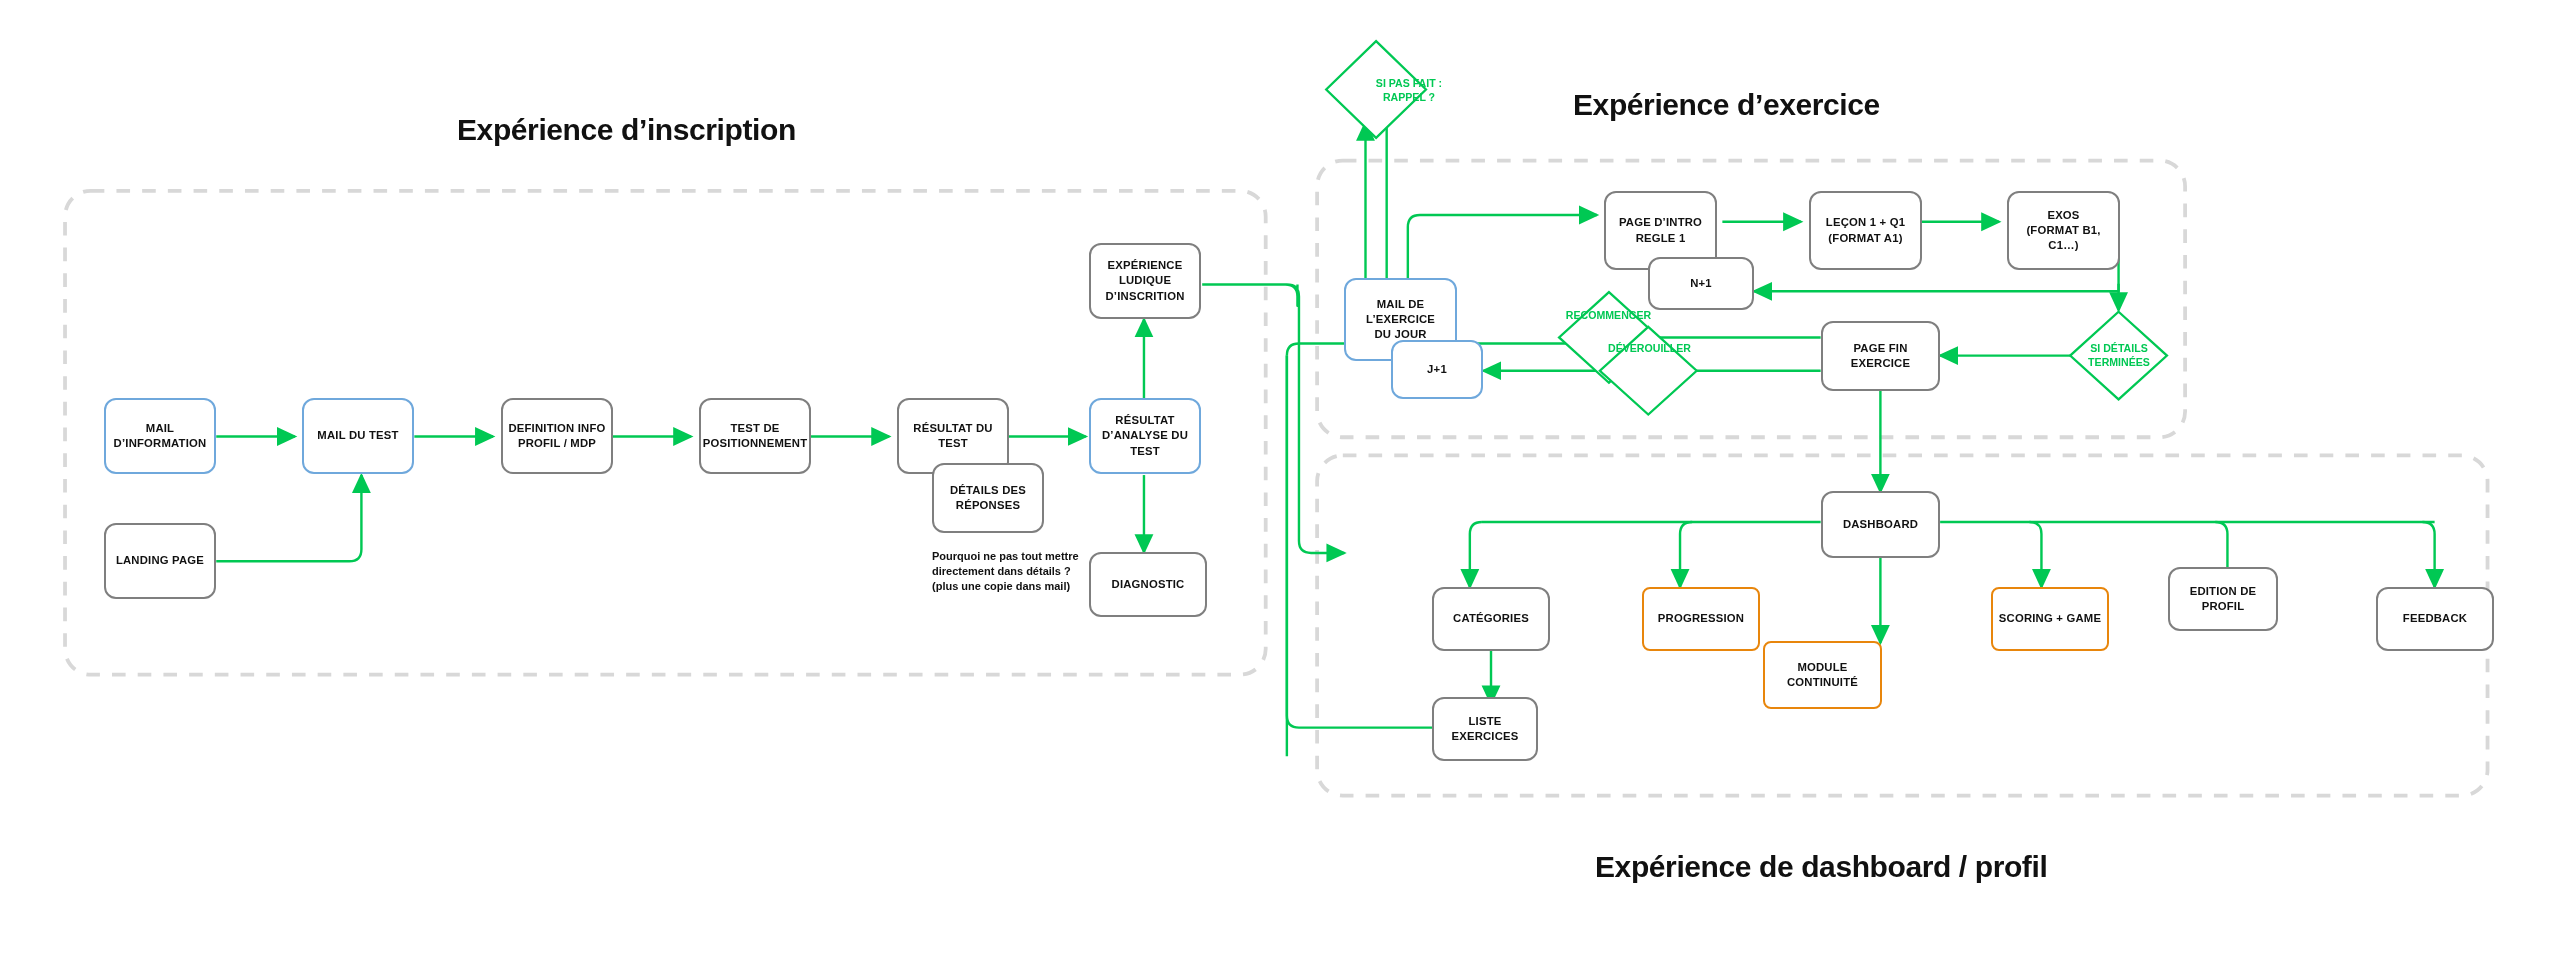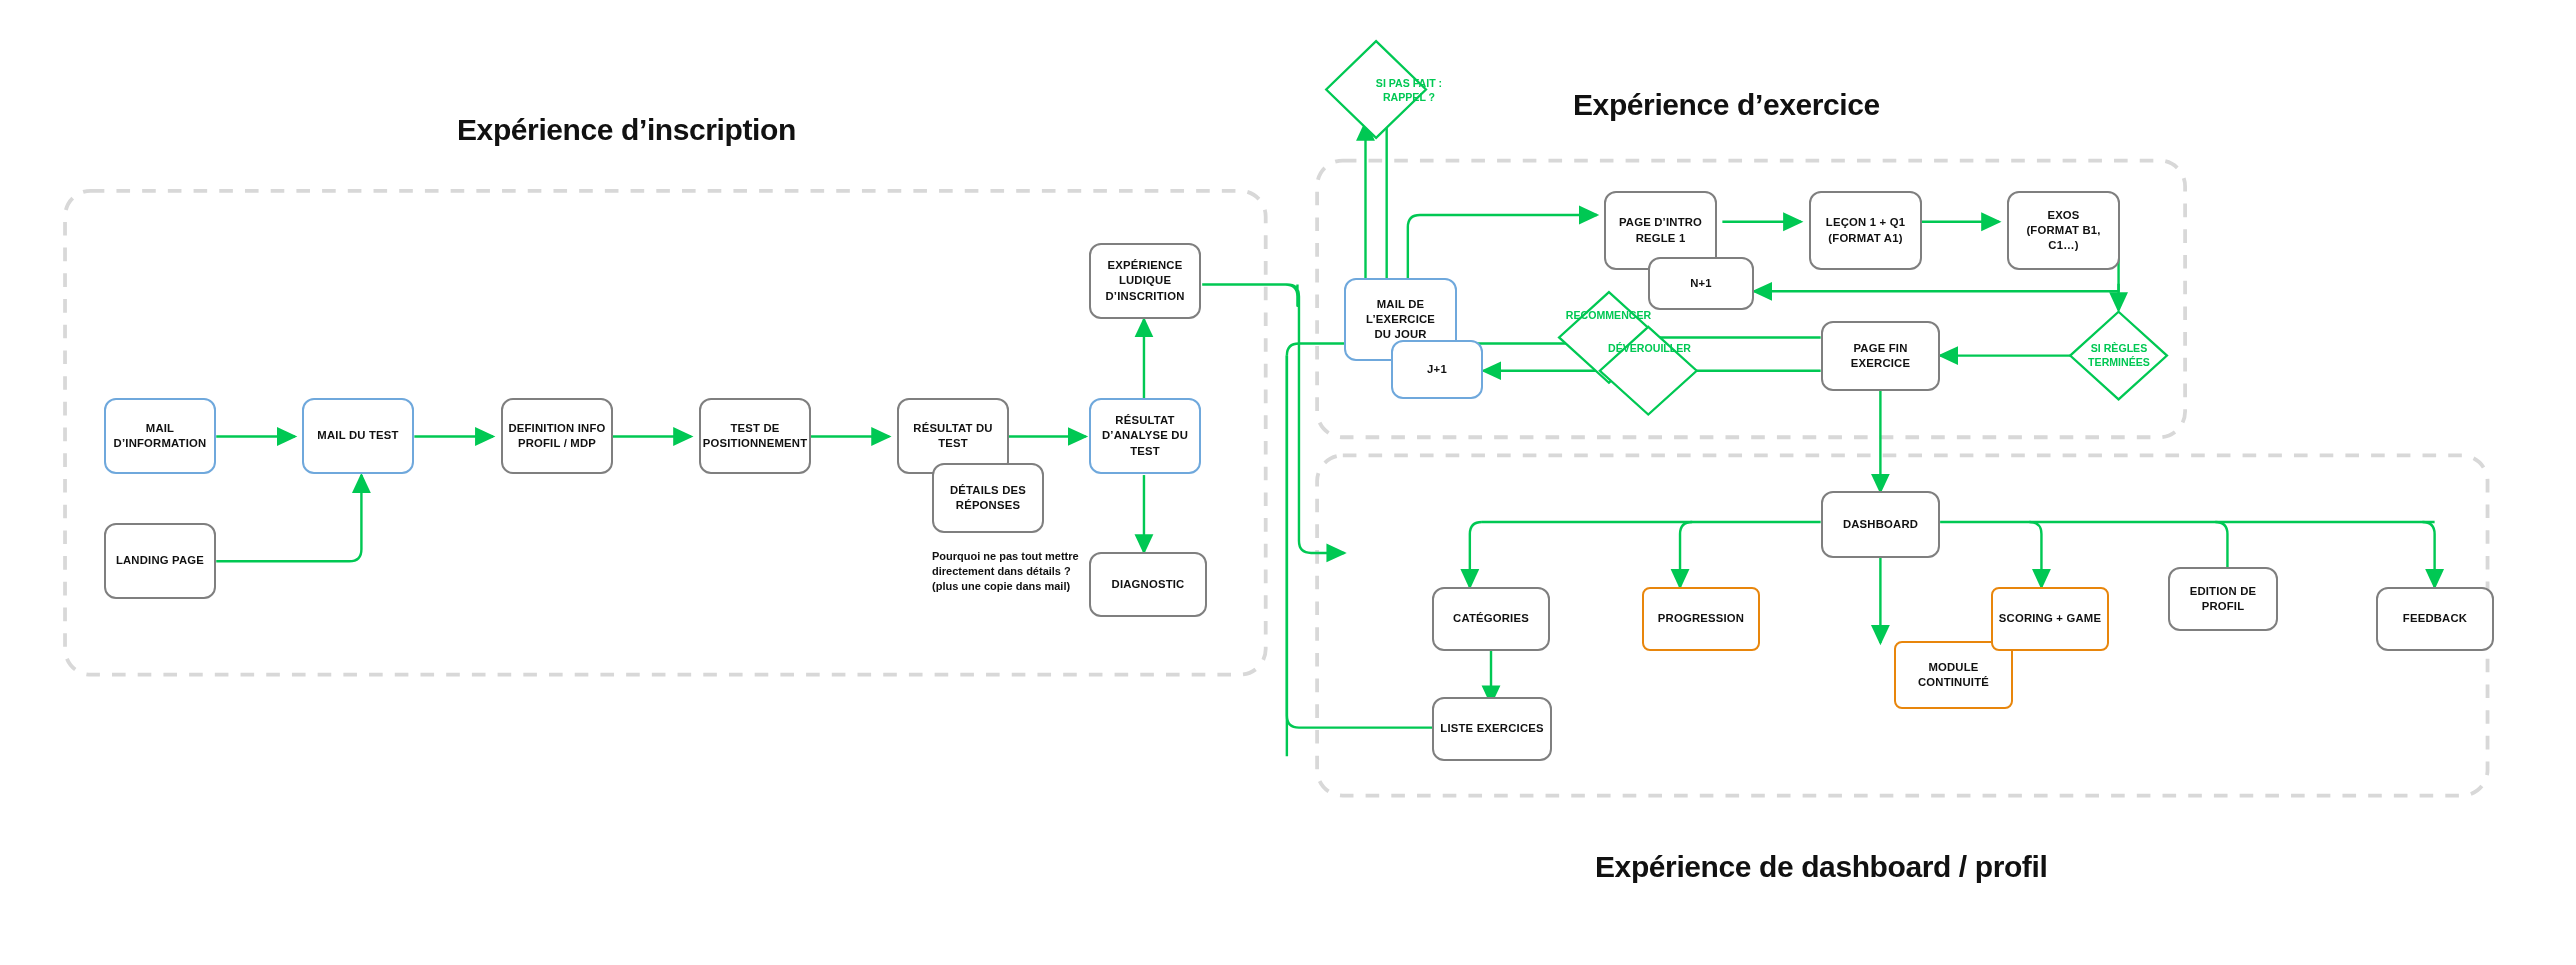--- a/index.html
+++ b/index.html
@@ -252,37 +252,37 @@
 
   <div class="node gray" style="left: 2007px; top: 191px; width: 113px; height: 79px; white-space: pre-line;">EXOS
 (FORMAT B1, C1…)</div>
 
   <div class="node gray" style="left: 1821px; top: 321px; width: 119px; height: 70px; white-space: pre-line;">PAGE FIN EXERCICE</div>
 
   <div class="node gray" style="left: 1821px; top: 491px; width: 119px; height: 67px; white-space: pre-line;">DASHBOARD</div>
 
   <div class="node gray" style="left: 1432px; top: 587px; width: 118px; height: 64px; white-space: pre-line;">CATÉGORIES</div>
 
-  <div class="node gray" style="left: 1432px; top: 697px; width: 120px; height: 64px; white-space: pre-line;">LISTE EXERCICES</div>
+  <div class="node gray" style="left: 1432px; top: 697px; width: 106px; height: 64px; white-space: pre-line;">LISTE EXERCICES</div>
 
   <div class="node orange" style="left: 1642px; top: 587px; width: 118px; height: 64px; white-space: pre-line;">PROGRESSION</div>
 
-  <div class="node orange" style="left: 1894px; top: 641px; width: 119px; height: 68px; white-space: pre-line;">MODULE
+  <div class="node orange" style="left: 1763px; top: 641px; width: 119px; height: 68px; white-space: pre-line;">MODULE
 CONTINUITÉ</div>
 
   <div class="node orange" style="left: 1982px; top: 587px; width: 118px; height: 64px; white-space: pre-line; margin-left: 9px;">SCORING + GAME</div>
 
   <div class="node gray" style="left: 2168px; top: 567px; width: 110px; height: 64px; white-space: pre-line;">EDITION DE PROFIL</div>
 
   <div class="node gray" style="left: 2376px; top: 587px; width: 118px; height: 64px; white-space: pre-line;">FEEDBACK</div>
 
   <div class="diamond-label" style="left:1359px; top:70px; width:100px; height:41px; white-space:pre-line;">SI PAS FAIT :
 RAPPEL ?</div>
 
   <div class="diamond-label" style="left: 1545px; top: 307px; width: 127px; height: 16.6px; white-space: pre-line;">RECOMMENCER</div>
 
   <div class="diamond-label" style="left: 1586px; top: 340px; width: 127px; height: 16.6px; white-space: pre-line;">DÉVEROUILLER</div>
 
-  <div class="diamond-label" style="left:2072px; top:336px; width:94px; height:39px; white-space:pre-line;">SI RÈGLES
+  <div class="diamond-label" style="left:2072px; top:336px; width:94px; height:39px; white-space:pre-line;">SI DÉTAILS
 TERMINÉES</div>
 
 </div>
 
 
 </body></html>

